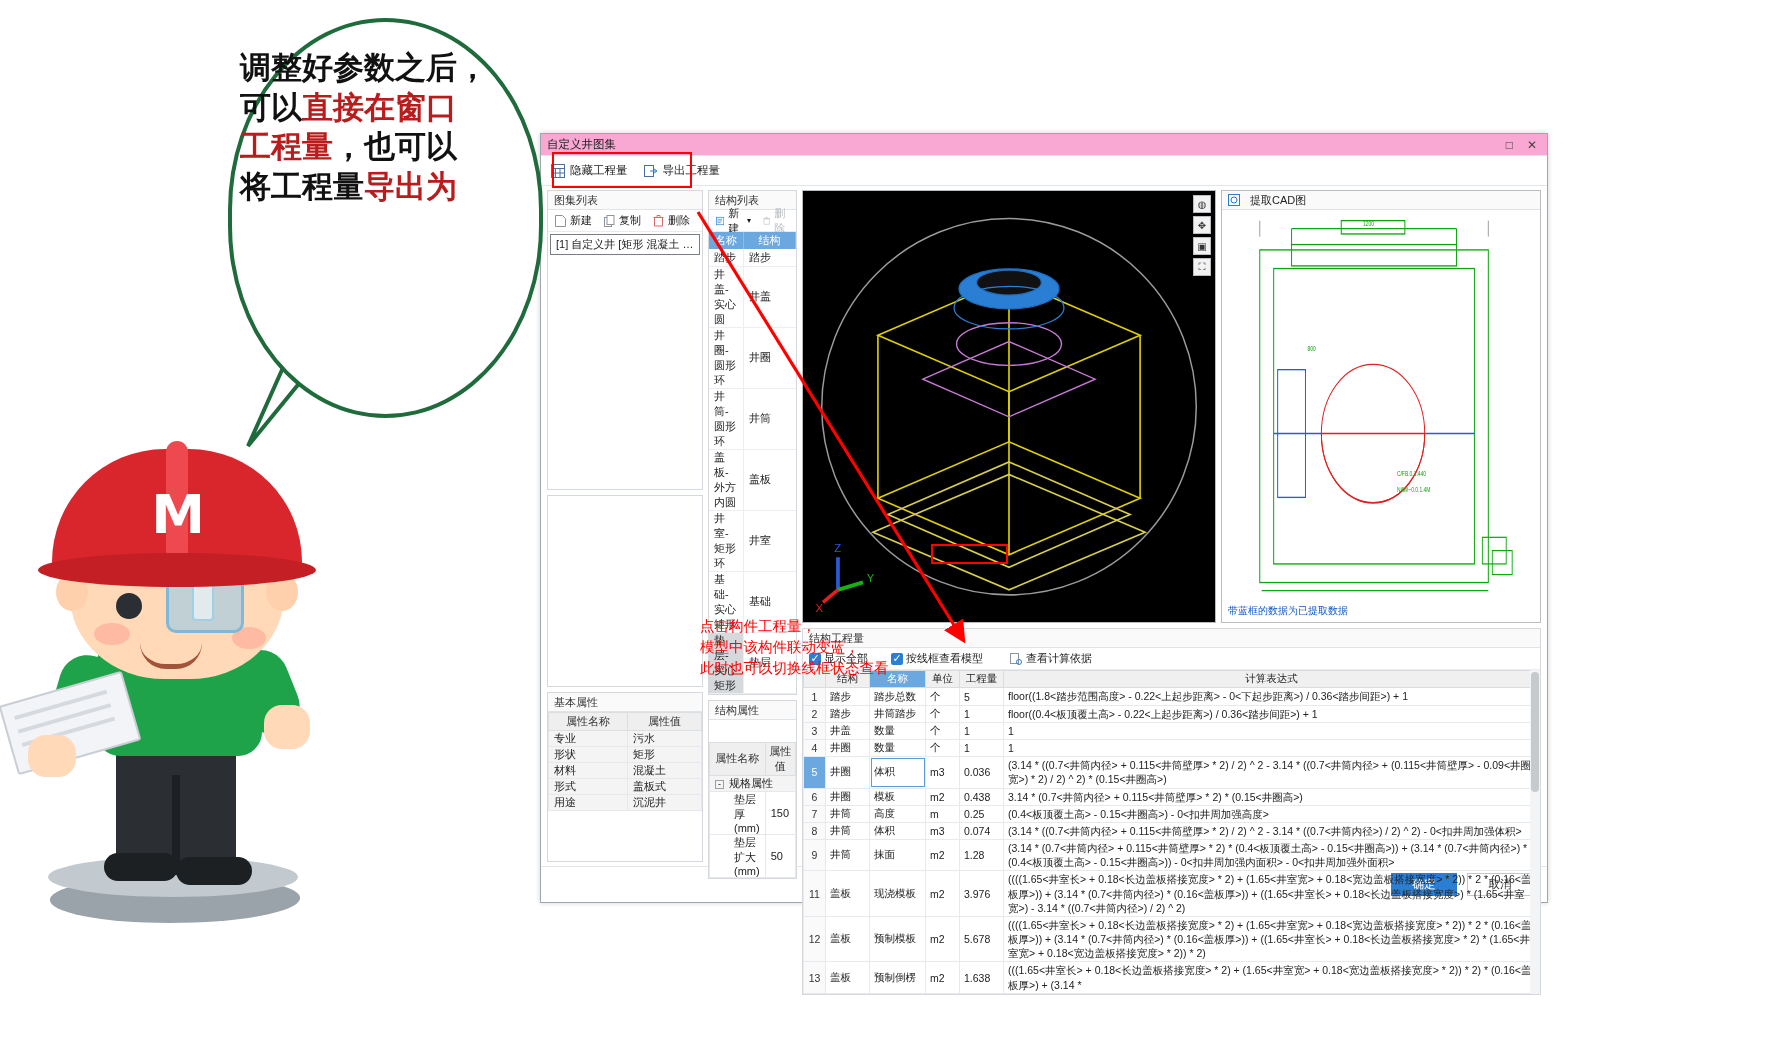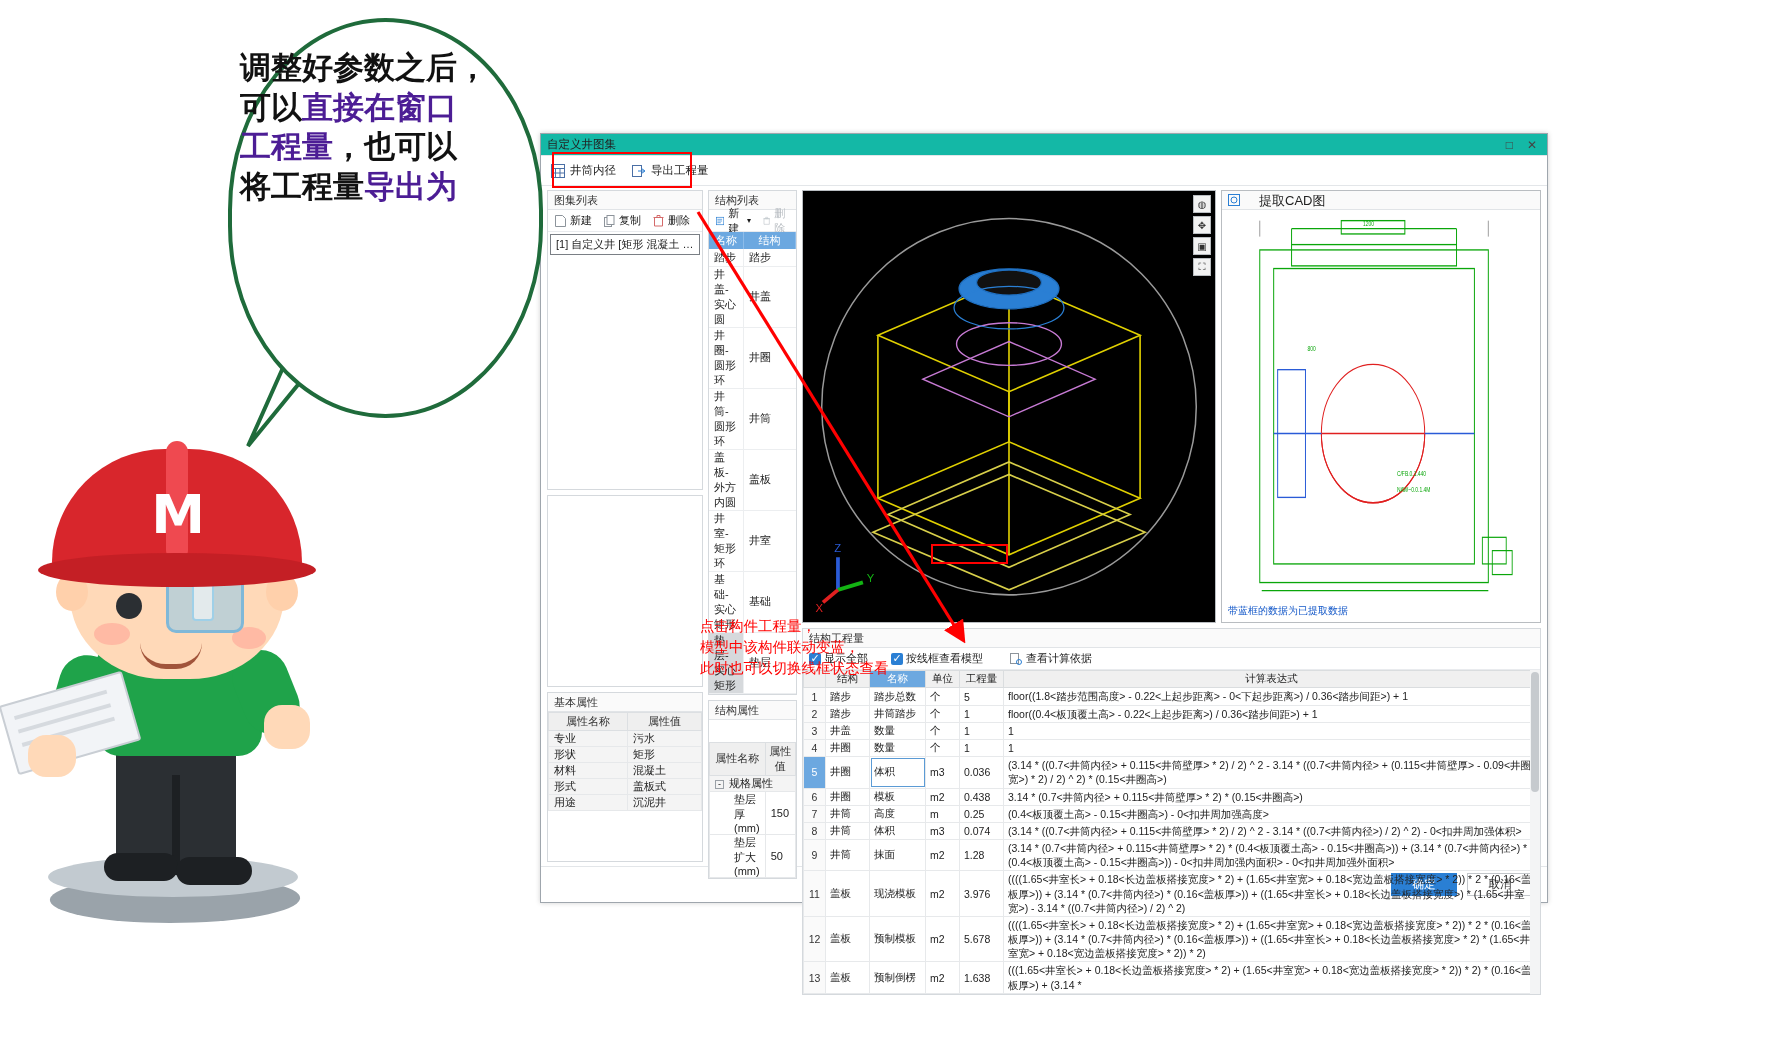--- a/index.html
+++ b/index.html
@@ -18,21 +18,21 @@
     position:absolute; left:228px; top:18px; width:315px; height:400px;
     background:#fff; border:4px solid #1f6b3b; border-radius:50%/48%;
     z-index:5;
   }
   .bubble-text {
     position:absolute; left:240px; top:48px; width:300px;
     font-family:"DejaVu Sans","Liberation Sans",sans-serif;
     font-weight:bold; font-size:31px; line-height:1.28;
     color:#111; z-index:7; letter-spacing:0px;
   }
-  .bubble-text .hl { color:#4c1d95; }
+  .bubble-text .hl { color:#b91c1c; }
   .bubble-tail {
     position:absolute; left:238px; top:330px; width:90px; height:120px; z-index:4;
   }
 
   
   .mascot { position:absolute; left:20px; top:405px; width:330px; height:540px; z-index:3; }
   .m-shadow { position:absolute; left:30px; top:470px; width:250px; height:48px;
               background:#9aa3aa; border-radius:50%; transform:skewX(-12deg); }
   .m-platform { position:absolute; left:28px; top:452px; width:250px; height:40px;
               background:#c2cad0; border-radius:50%; }
@@ -100,21 +100,21 @@
   }
 
   
   #app-window {
     position:absolute; left:540px; top:133px; width:1008px; height:770px;
     background:#ffffff; border:1px solid #9fa6ad;
     box-shadow:0 0 5px rgba(0,0,0,.18);
     font-size:11px; color:#222;
   }
   .win-title-bar {
-    height:22px; background:#14b8a6; border-bottom:1px solid #e3e6e9;
+    height:22px; background:#f9a8d4; border-bottom:1px solid #e3e6e9;
     display:flex; align-items:center; padding:0 6px;
   }
   .win-title { font-size:11.5px; color:#222; }
   .win-ctrls { margin-left:auto; display:flex; gap:14px; padding-right:4px; color:#444; font-size:12px; }
   .win-ctrls span { cursor:default; line-height:1; }
 
   .toolbar {
     height:30px; display:flex; align-items:center; gap:16px;
     padding:0 10px; border-bottom:1px solid #e3e6e9; background:#fff;
   }
@@ -175,21 +175,21 @@
   #model-view { flex:1 1 auto; position:relative; background:#000; border:1px solid #b9bdc1; overflow:hidden; }
   #view-tools {
     position:absolute; right:4px; top:4px; width:18px;
     display:flex; flex-direction:column; gap:3px;
   }
   .vt { width:18px; height:18px; background:#f2f2f2; border:1px solid #b9bdc1;
         display:flex; align-items:center; justify-content:center; font-size:10px; color:#333; }
 
   #cad-panel { flex:0 0 320px; display:flex; flex-direction:column; border:1px solid #b9bdc1; }
   .cad-hd { height:19px; line-height:19px; padding:0 6px; background:#fafafa;
-            border-bottom:1px solid #e1e4e7; font-size:13px; display:flex; align-items:center; gap:19px;}
+            border-bottom:1px solid #e1e4e7; font-size:11px; display:flex; align-items:center; gap:10px;}
   #cad-canvas { flex:1 1 auto; background:#fff; position:relative; overflow:hidden; }
   .cad-note { position:absolute; left:6px; bottom:4px; color:#1458c8; font-size:10px; }
 
   #qty-panel { flex:1 1 auto; display:flex; flex-direction:column; }
   .qty-opts {
     height:22px; display:flex; align-items:center; gap:23px; padding:0 6px;
     font-size:11px; border-bottom:1px solid #e9ebee; background:#fff;
   }
   .cbx { width:12px; height:12px; background:#2a7fd4; border-radius:2px; display:inline-block;
          position:relative; vertical-align:-2px; margin-right:3px; }
@@ -282,21 +282,21 @@
 
   <div class="toolbar">
     <div class="tb-btn">
       <svg width="14" height="14" viewBox="0 0 14 14">
         <rect x="0.5" y="0.5" width="13" height="13" fill="none" stroke="#4a6fa5"></rect>
         <line x1="0.5" y1="4.5" x2="13.5" y2="4.5" stroke="#4a6fa5"></line>
         <line x1="0.5" y1="9" x2="13.5" y2="9" stroke="#4a6fa5"></line>
         <line x1="4.5" y1="4.5" x2="4.5" y2="13.5" stroke="#4a6fa5"></line>
         <line x1="9" y1="4.5" x2="9" y2="13.5" stroke="#4a6fa5"></line>
       </svg>
-      <span>井筒内径</span>
+      <span>隐藏工程量</span>
     </div>
     <div class="tb-btn">
       <svg width="14" height="14" viewBox="0 0 14 14">
         <rect x="0.5" y="1.5" width="9" height="11" fill="none" stroke="#4a6fa5"></rect>
         <path d="M6 7 h6 M9.5 4.5 L13 7 L9.5 9.5" fill="none" stroke="#2a7fd4"></path>
       </svg>
       <span>导出工程量</span>
     </div>
   </div>
 

